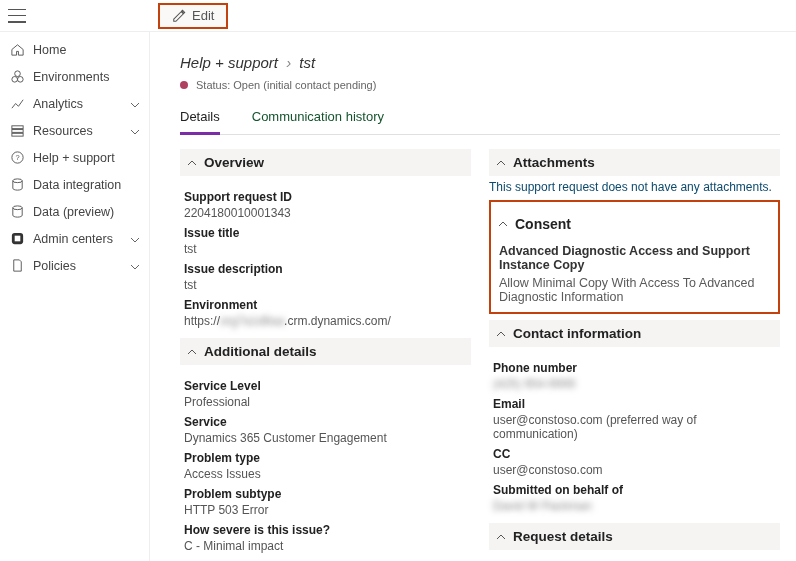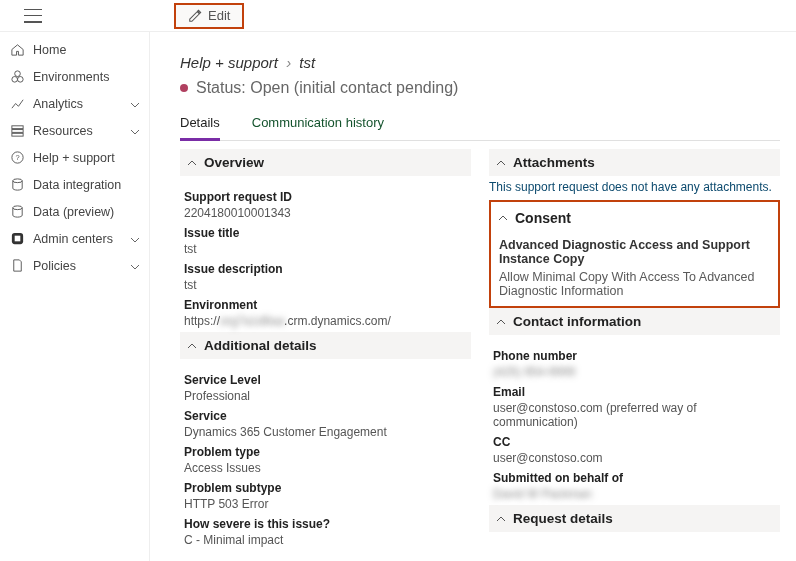--- a/index.html
+++ b/index.html
@@ -1,45 +1,45 @@
 <!DOCTYPE html>
 <html><head>
 <meta charset="utf-8">
 <style>
 * { box-sizing: border-box; margin: 0; padding: 0; }
 body { font-family: "Segoe UI", Arial, sans-serif; font-size: 13px; color: #333; background: #fff; width: 796px; height: 561px; overflow: hidden; }
 
-.topbar { height: 32px; border-bottom: 1px solid #eee; display: flex; align-items: center; padding-left: 24px; }
+.topbar { height: 32px; border-bottom: 1px solid #eee; display: flex; align-items: center; padding-left: 8px; }
 .hamburger { width: 18px; height: 14px; cursor: pointer; display: flex; flex-direction: column; justify-content: space-between; }
 .hamburger span { display: block; height: 1.5px; background: #555; width: 100%; }
 .edit-btn { margin-left: 132px; display: flex; align-items: center; gap: 6px; padding: 2px 12px; color: #555; font-size: 13px; border: 2px solid #c2410c; cursor: pointer; height: 26px; background:#faf9f8;}
 .edit-btn svg { width: 14px; height: 14px; }
 
 .layout { display: flex; height: calc(561px - 32px); }
 
 .sidebar { width: 150px; border-right: 1px solid #eee; padding-top: 4px; }
 .nav-item { display: flex; align-items: flex-end; gap: 8px; padding: 6px 10px; color: #444; font-size: 12.5px; cursor: pointer; position: relative; }
 .nav-icon { width: 15px; height: 15px; flex: 0 0 15px; }
 .chevron { position: absolute; right: 8px; width: 12px; height: 12px; }
 
 .main { flex: 1; overflow-y: auto; padding: 10px 16px 20px 30px; }
 
 .breadcrumb { font-size: 15px; color: #333; padding: 12px 0 8px; font-style: italic; }
 .breadcrumb .sep { color: #888; padding: 0 4px; }
-.status-row { display: flex; align-items: center; gap: 8px; font-size: 16px; color: #666; margin-bottom: 18px; }
+.status-row { display: flex; align-items: center; gap: 8px; font-size: 11px; color: #666; margin-bottom: 18px; }
 .status-dot { width: 8px; height: 8px; border-radius: 50%; background: #b04060; }
 
 .tabs { display: flex; gap: 32px; border-bottom: 1px solid #e0e0e0; margin-bottom: 8px; }
 .tab { padding: 0 0 8px; font-size: 13px; color: #14532d; cursor: pointer; }
 .tab.active { color: #222; border-bottom: 3px solid #7a2da6; font-weight: 400; margin-bottom:-1px;}
 
 .cols { display: flex; gap: 18px; }
 .col { flex: 1; min-width: 0; }
 
-.section-header { display: flex; align-items: center; gap: 6px; background: #f5f4f3; padding: 6px 6px; font-weight: 600; font-size: 13.5px; color: #222; }
+.section-header { display: flex; align-items: center; gap: 6px; background: #f5f4f3; padding: 6px 6px; font-weight: 600; font-size: 13.5px; color: #222; margin-top: 6px; }
 .section-header svg { width: 12px; height: 12px; }
 .section-body { padding: 8px 4px 4px 4px; }
 
 .field-label { font-size: 12px; font-weight: 600; color: #222; margin-top: 6px; }
 .field-value { font-size: 12px; color: #555; margin-top: 2px; word-break: break-word;}
 .muted-small { font-size: 12px; color: #0c4a6e; margin-top:4px; margin-bottom:4px;}
 
 .callout-consent { border: 2px solid #c2410c; margin-top: 6px; padding: 2px 4px 8px 4px; }
 .callout-consent .section-header { background: transparent; padding-left:2px; font-size:14px;}
 .consent-title { font-weight: 600; font-size: 12.5px; margin: 6px 4px 4px; }

